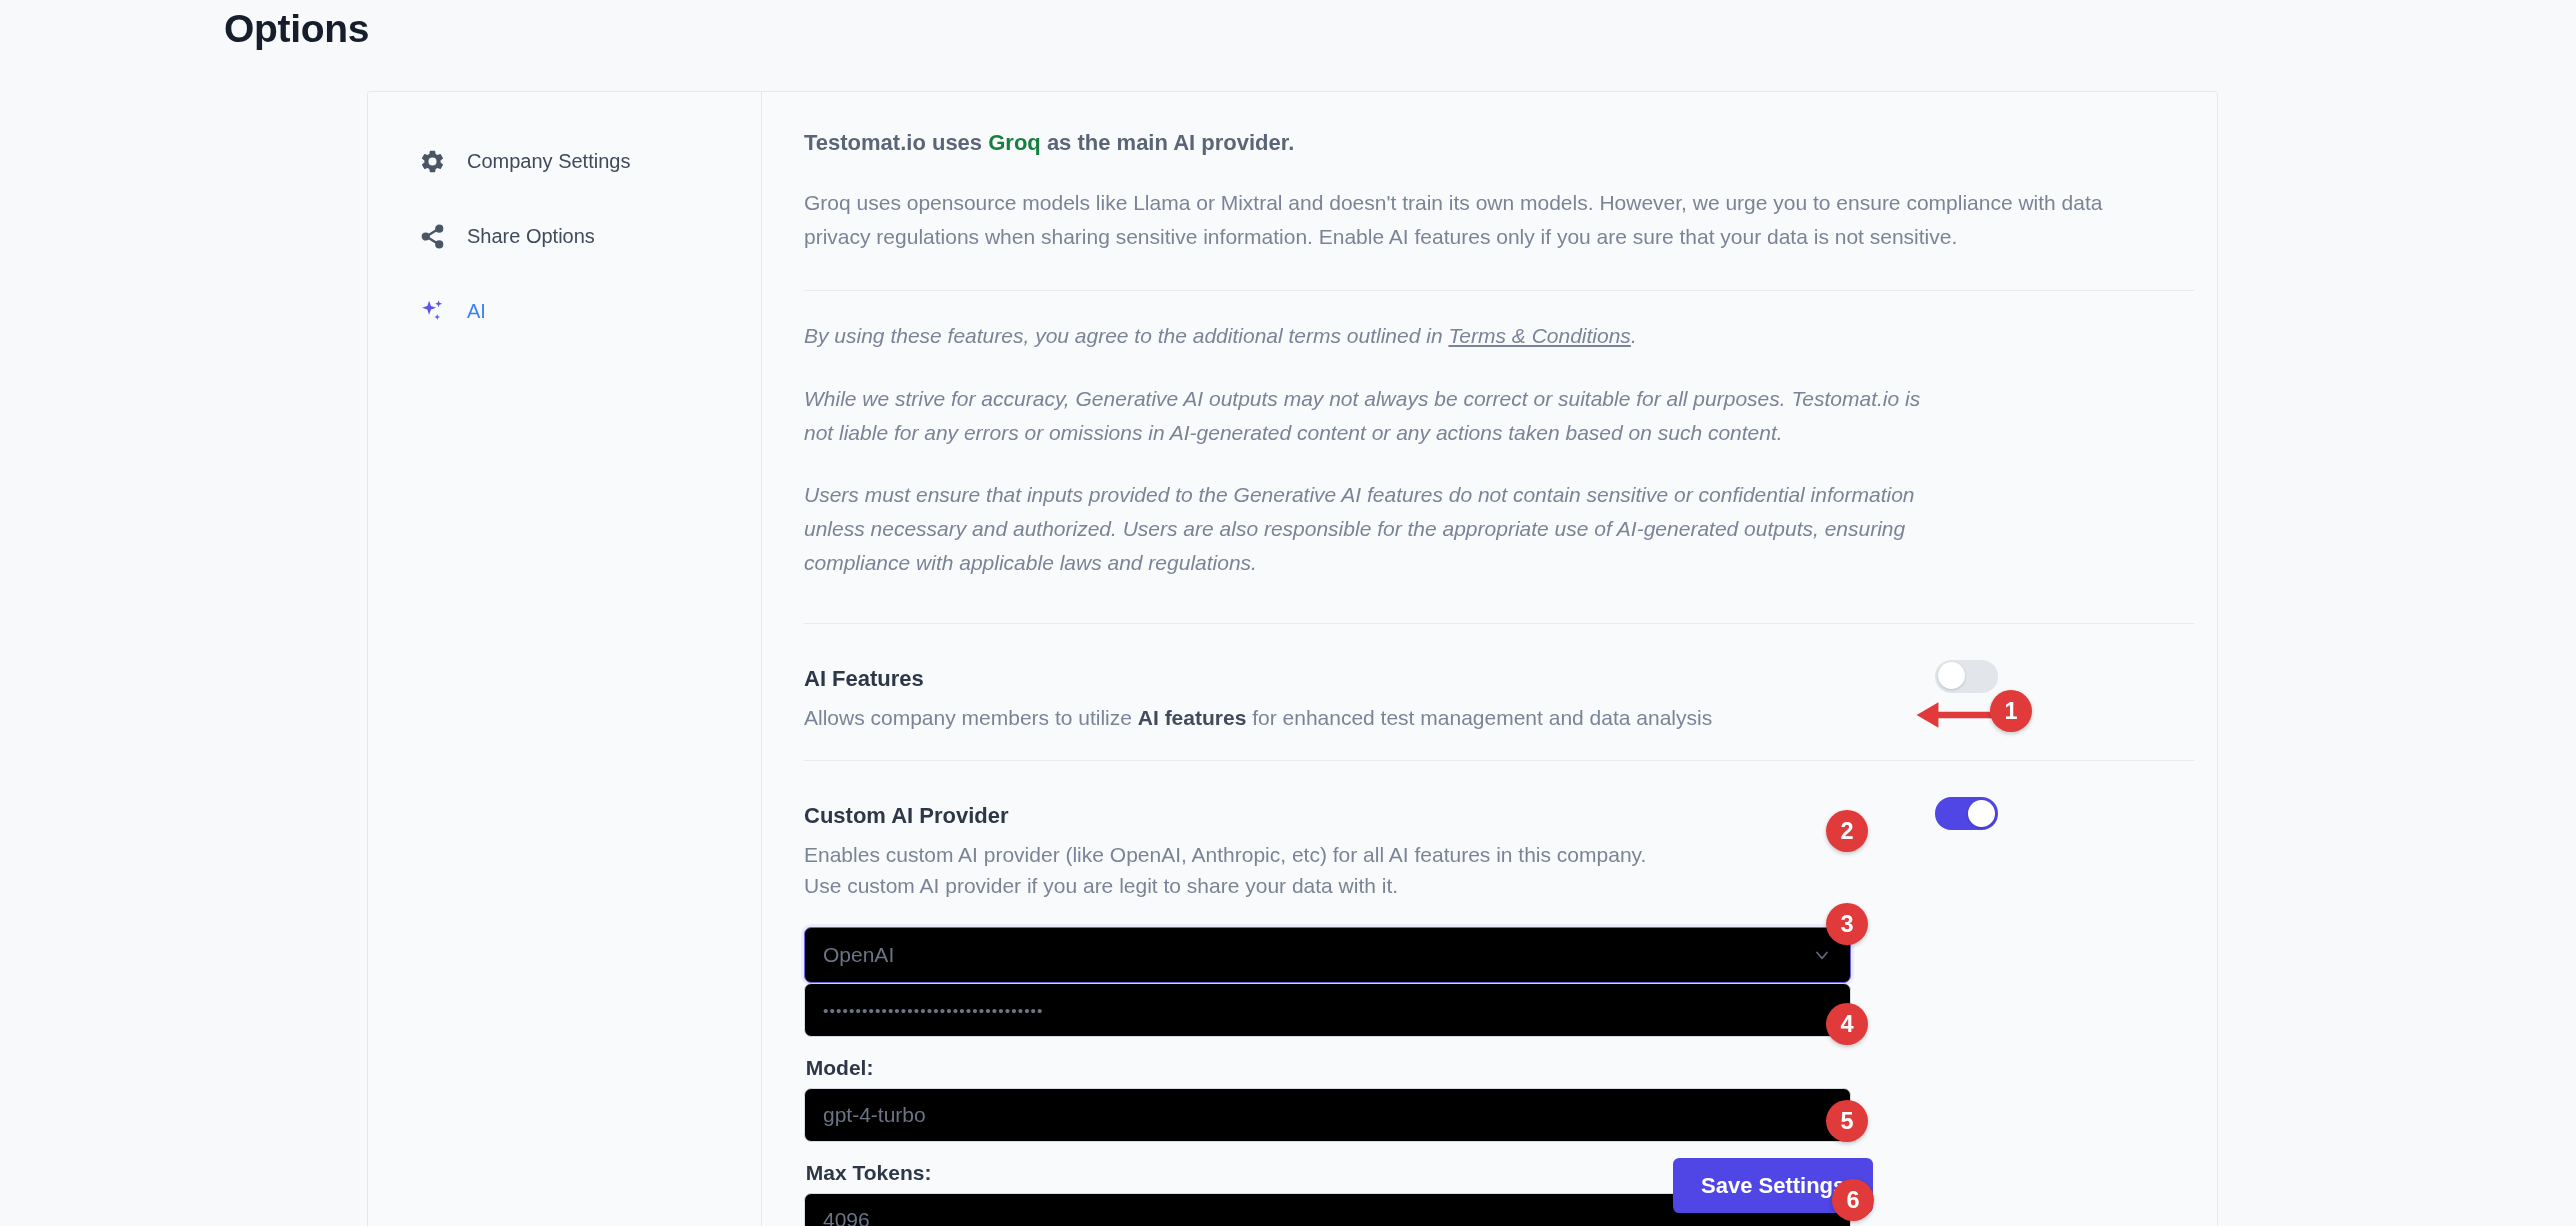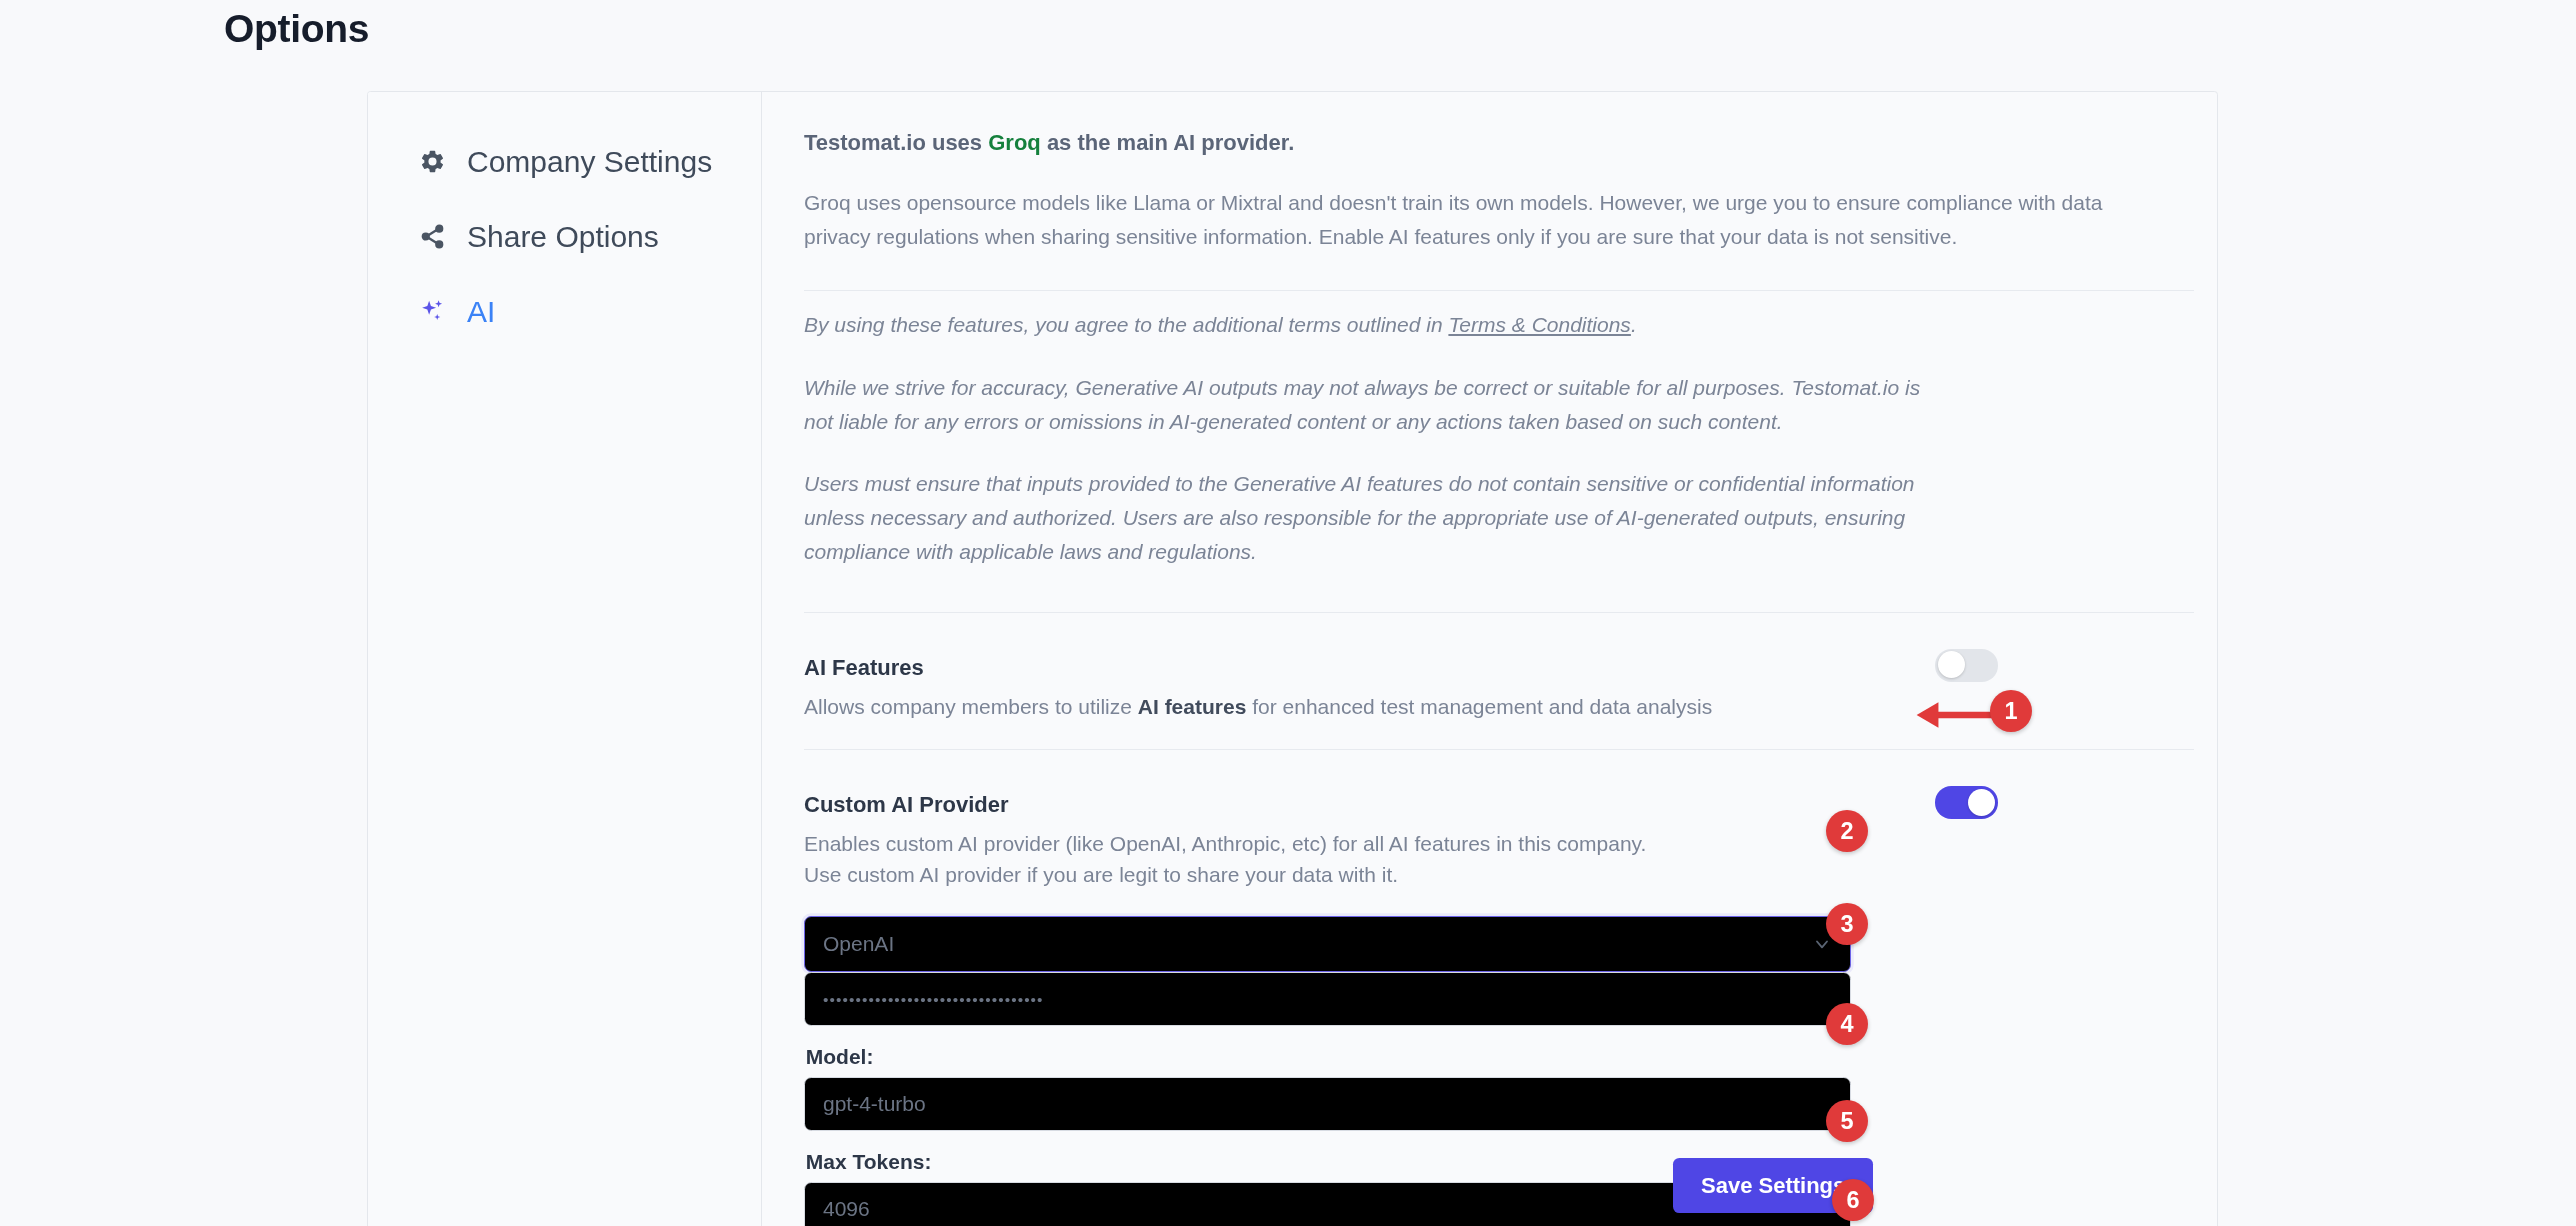--- a/index.html
+++ b/index.html
@@ -47,21 +47,21 @@
     background: #f9fafc;
   }
   .side-item {
     display: flex;
     align-items: center;
     gap: 19px;
     padding: 0 0 0 49px;
     height: 49px;
     margin-bottom: 26px;
     cursor: pointer;
-    font-size: 30px;
+    font-size: 20px;
     color: #3f4a5a;
   }
   .side-item .ico {
     width: 31px; height: 31px;
     display: flex; align-items: center; justify-content: center;
     flex: 0 0 31px;
   }
   .side-item.active .label { color: #3b82f6; font-weight: normal; }
   .side-item .label { white-space: nowrap; }
 
@@ -88,21 +88,21 @@
   .rule { height: 0.9px; background: #e7eaef; width: 1390px; }
 
   .legal {
     font-size: 21px;
     line-height: 1.63;
     font-style: italic;
     color: #7b8496;
     margin: 28px 0 0 0;
     max-width: 1120px;
   }
-  .legal.p1 { margin-top: 17px; margin-bottom: 25px; }
+  .legal.p1 { margin-top: 28px; margin-bottom: 25px; }
   .legal.p2 { margin-bottom: 25px; }
   .legal.p3 { margin-bottom: 42px; }
 
   
   .setting {
     position: relative;
     padding: 42px 0 27px 0;
   }
   .setting-title {
     font-size: 22px;

